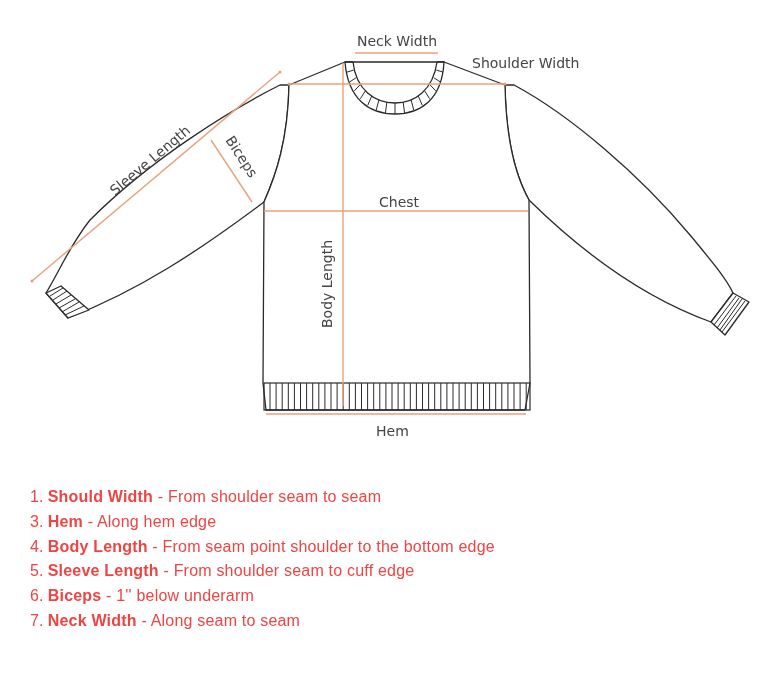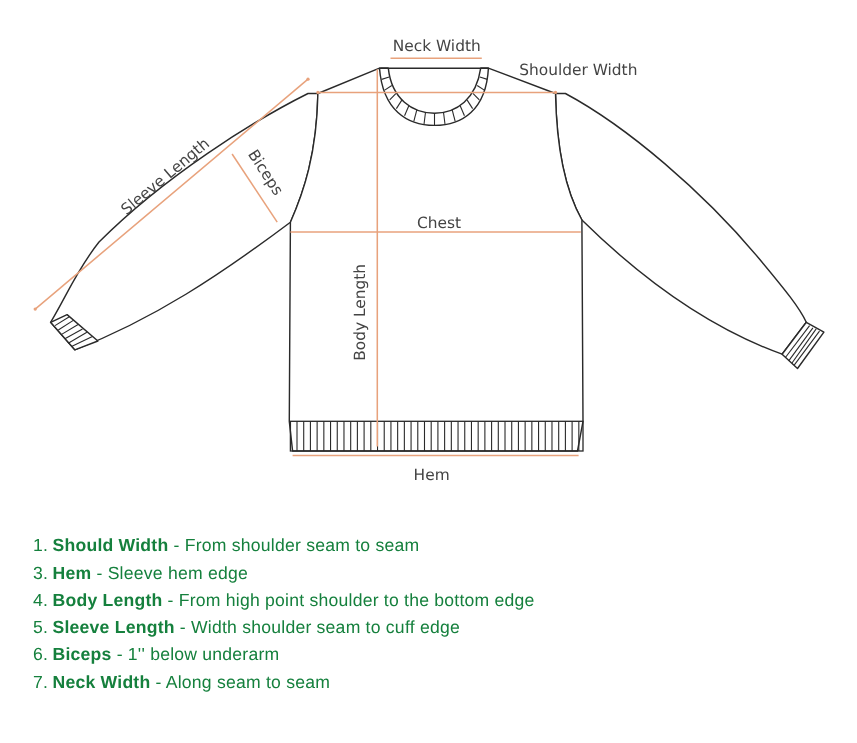--- a/index.html
+++ b/index.html
@@ -4,21 +4,21 @@
 <style>
   html, body { margin:0; padding:0; background:#ffffff; }
   body { width:779px; height:675px; position:relative; overflow:hidden; font-family:"Liberation Sans", sans-serif; }
   #diagram { position:absolute; left:0; top:0; width:779px; height:460px; }
   #diagram svg { display:block; }
   .lbl { font-family:"DejaVu Sans", sans-serif; font-size:14px; fill:#444444; }
   .outline { fill:#ffffff; stroke:#2a2a2a; stroke-width:1.3; stroke-linejoin:round; }
   .rib { stroke:#2a2a2a; stroke-width:1; fill:none; }
   .meas { stroke:#e8a27c; stroke-width:1.4; fill:none; }
   .dot { fill:#e8a27c; }
-  #legend { position:absolute; left:30px; top:487px; margin:0; padding:0; list-style:none; font-size:16px; color:#15803d; }
+  #legend { position:absolute; left:30px; top:487px; margin:0; padding:0; list-style:none; font-size:16px; color:#ef4444; }
   #legend li { height:24.8px; line-height:20px; white-space:nowrap; letter-spacing:0.2px; }
   #legend .num { margin-right:4px; }
   #legend .term { font-weight:bold; }
 </style>
 </head>
 <body>
 
 <div id="diagram">
 <svg width="779" height="460" viewBox="0 0 779 460" xmlns="http://www.w3.org/2000/svg">
 
@@ -133,18 +133,18 @@
   <text class="lbl" x="379" y="207">Chest</text>
   <text class="lbl" x="376" y="436">Hem</text>
   <text class="lbl" transform="translate(332,328) rotate(-90)">Body Length</text>
   <text class="lbl" transform="translate(115,196) rotate(-40)">Sleeve Length</text>
   <text class="lbl" transform="translate(225,140) rotate(57)">Biceps</text>
 </svg>
 </div>
 
 <ol id="legend">
   <li><span class="num">1.</span><span class="term">Should Width</span><span> - From shoulder seam to seam</span></li>
-  <li><span class="num">3.</span><span class="term">Hem</span><span> - Sleeve hem edge</span></li>
-  <li><span class="num">4.</span><span class="term">Body Length</span><span> - From high point shoulder to the bottom edge</span></li>
-  <li><span class="num">5.</span><span class="term">Sleeve Length</span><span> - Width shoulder seam to cuff edge</span></li>
+  <li><span class="num">3.</span><span class="term">Hem</span><span> - Along hem edge</span></li>
+  <li><span class="num">4.</span><span class="term">Body Length</span><span> - From seam point shoulder to the bottom edge</span></li>
+  <li><span class="num">5.</span><span class="term">Sleeve Length</span><span> - From shoulder seam to cuff edge</span></li>
   <li><span class="num">6.</span><span class="term">Biceps</span><span> - 1'' below underarm</span></li>
   <li><span class="num">7.</span><span class="term">Neck Width</span><span> - Along seam to seam</span></li>
 </ol>
 
 </body></html>

